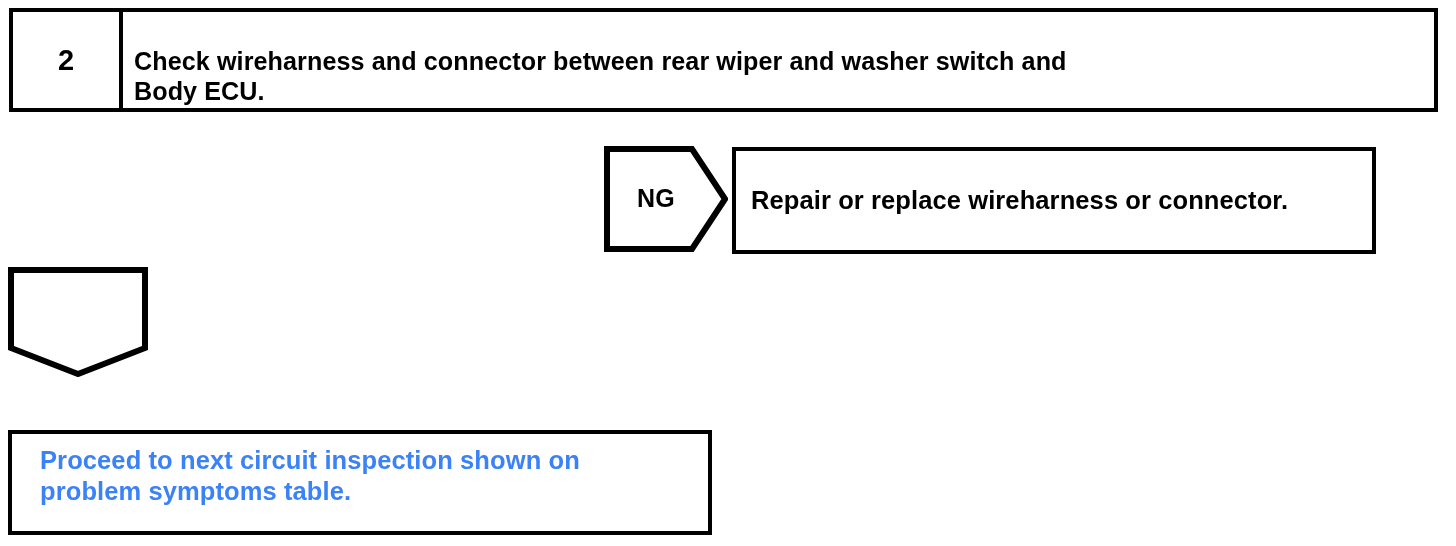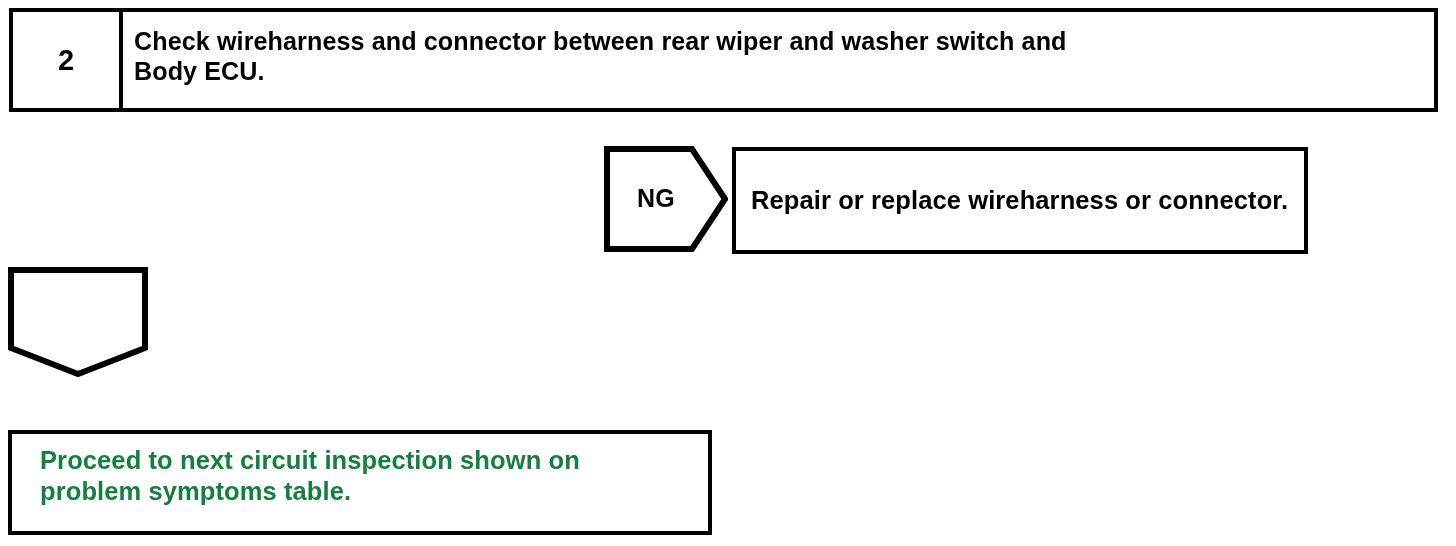--- a/index.html
+++ b/index.html
@@ -45,20 +45,21 @@
     color: #000000;
     letter-spacing: 0px;
     line-height: 1;
   }
   .step-text-cell {
     flex: 1 1 auto;
     display: flex;
     align-items: flex-start;
     padding: 14px 10px 0 11px;
     box-sizing: border-box;
+    margin-top: 20px;
   }
   .step-text {
     font-size: 25.5px;
     font-weight: bold;
     color: #000000;
     line-height: 1.18;
     letter-spacing: 0.1px;
     transform: scaleX(0.985);
     transform-origin: left top;
     white-space: pre-line;
@@ -89,21 +90,21 @@
     font-size: 25px;
     font-weight: bold;
     color: #000000;
     letter-spacing: 0.3px;
   }
 
   .repair-box {
     position: absolute;
     left: 732px;
     top: 147px;
-    width: 576px;
+    width: 644px;
     height: 107px;
     border: 4px solid #000000;
     box-sizing: border-box;
     display: flex;
     align-items: center;
   }
   .repair-text {
     font-size: 25.5px;
     font-weight: bold;
     color: #000000;
@@ -149,21 +150,21 @@
     height: 105px;
     border: 4px solid #000000;
     box-sizing: border-box;
     display: flex;
     align-items: flex-start;
     padding: 11px 8px 0 28px;
   }
   .final-text {
     font-size: 25.5px;
     font-weight: bold;
-    color: #15803d;
+    color: #3b82f6;
     line-height: 1.2;
     letter-spacing: 0.1px;
     white-space: pre-line;
   }
 </style>
 </head>
 <body>
 
 <div id="canvas">
 

